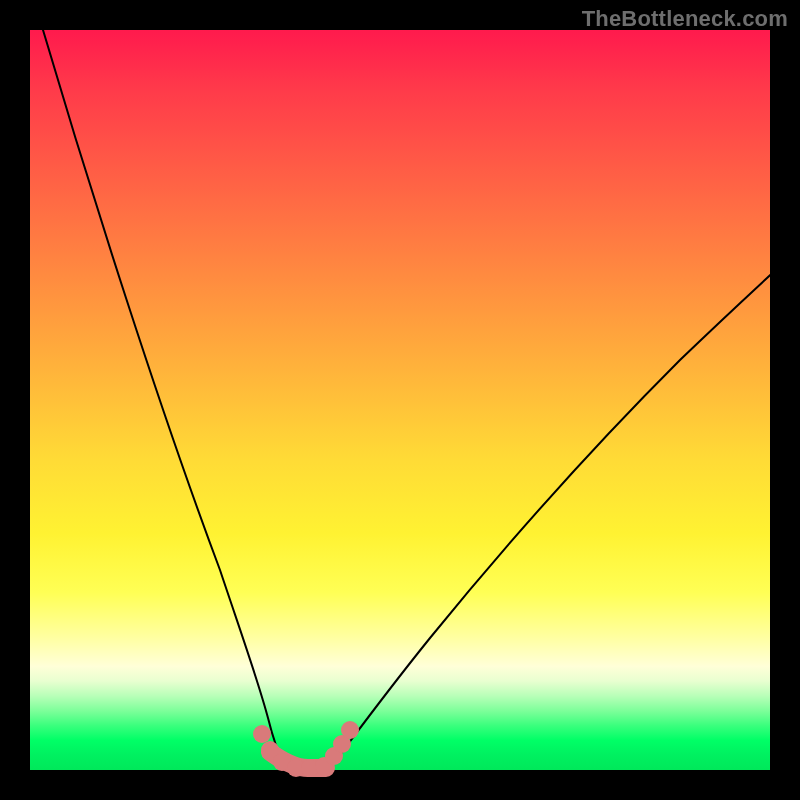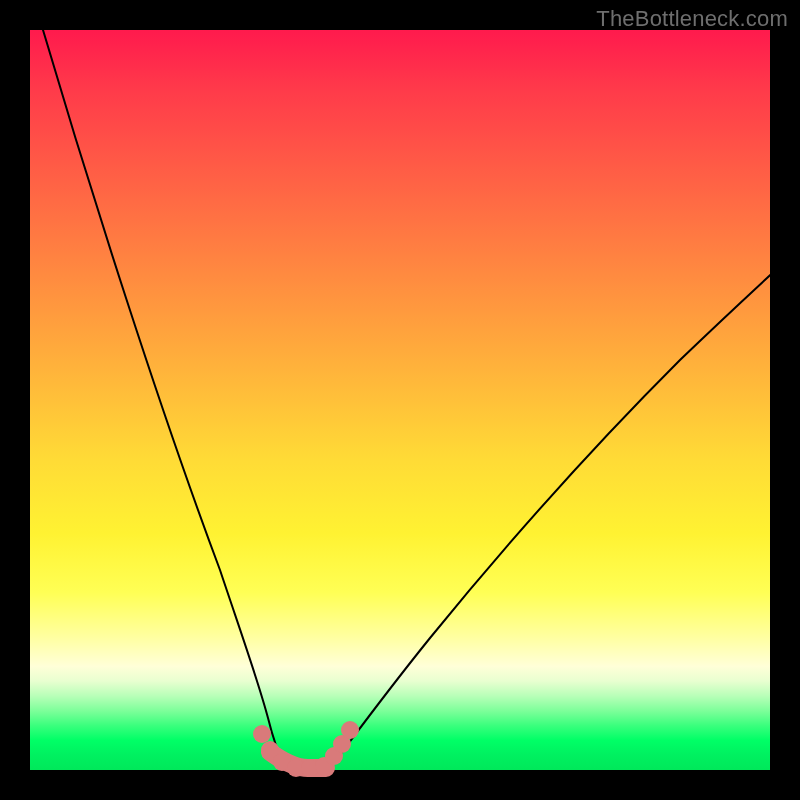--- a/index.html
+++ b/index.html
@@ -16,21 +16,21 @@
     width: 800px;
     height: 800px;
     background: #000;
   }
   .watermark {
     position: absolute;
     top: 6px;
     right: 12px;
     color: #6e6e6e;
     font-size: 22px;
-    font-weight: 400;
+    font-weight: 700;
     letter-spacing: 0.2px;
     z-index: 10;
   }
   .plot {
     position: absolute;
     left: 30px;
     top: 30px;
     width: 740px;
     height: 740px;
     background: linear-gradient(

